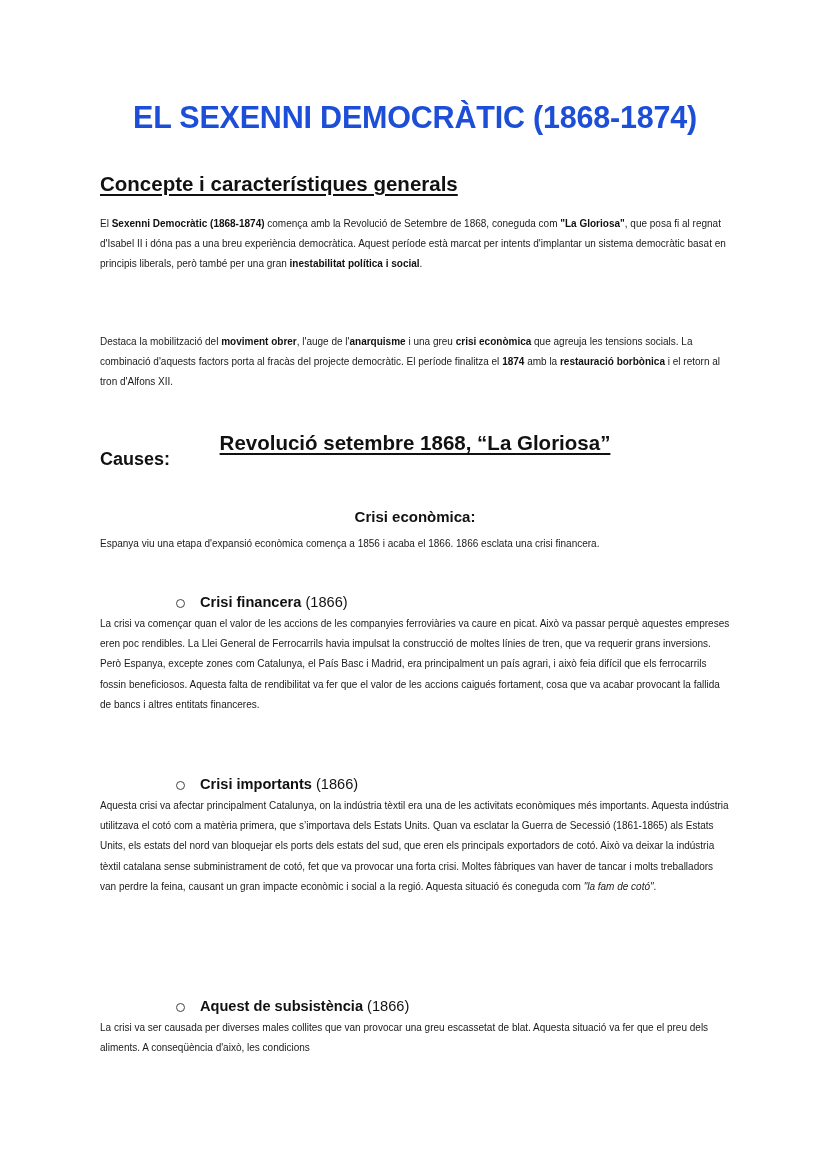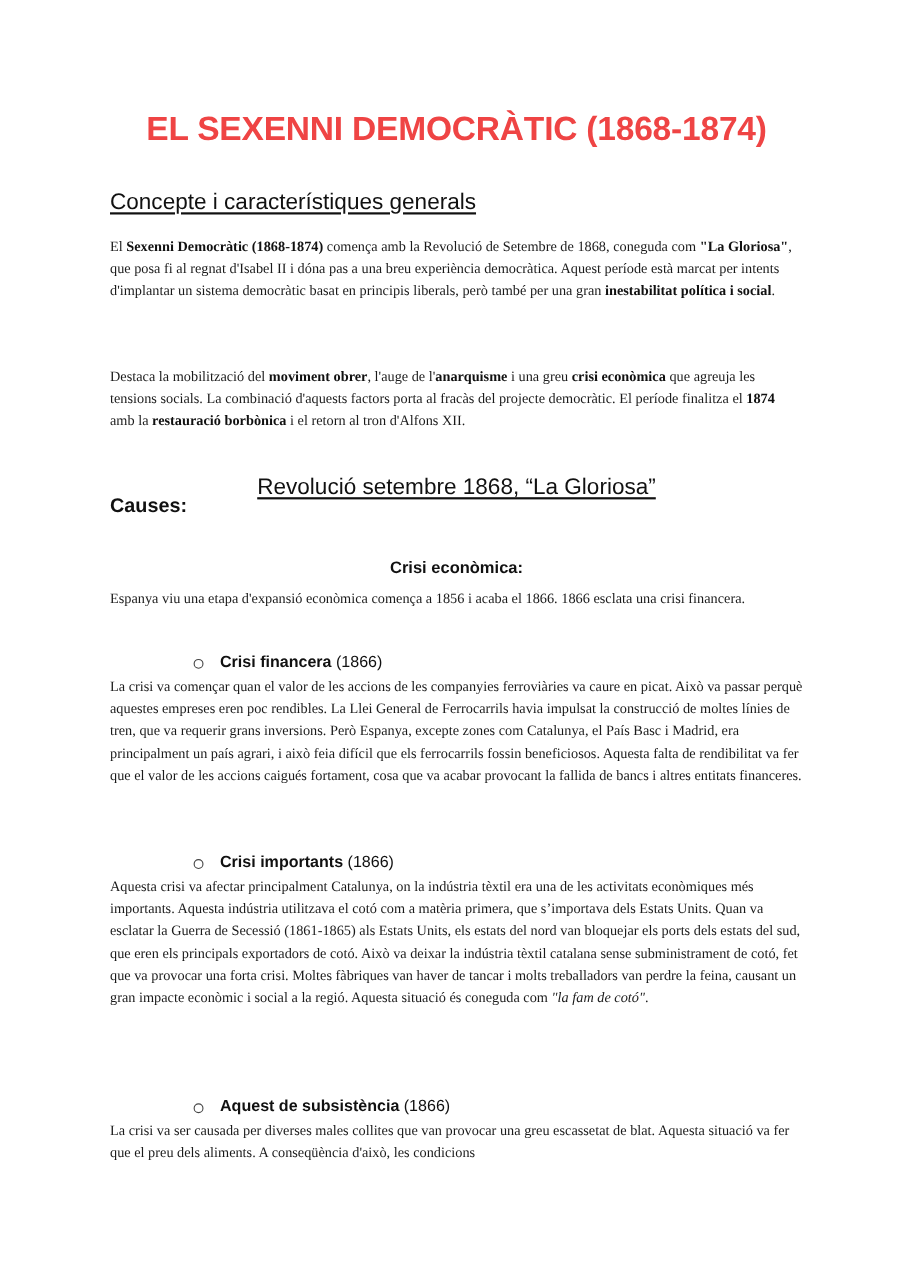--- a/index.html
+++ b/index.html
@@ -1,22 +1,22 @@
 <!DOCTYPE html>
 <html><head>
   <meta charset="utf-8">
   <style>
     html, body { margin: 0; padding: 0; background: #ffffff; }
     body { width: 828px; height: 1169px; overflow: hidden; position: relative; font-family: "Liberation Sans", sans-serif; color: #111; }
     .page { position: absolute; left: 100px; top: 0; width: 630px; }
-    h1 { position: absolute; left: 0; top: 100px; width: 630px; margin: 0; font-size: 30.5px; font-weight: bold; letter-spacing: -0.2px; white-space: nowrap; text-align: center; color: #ef4444; }
-    .h2u { font-size: 20.5px; font-weight: normal; text-decoration: underline; text-decoration-thickness: 2px; text-underline-offset: 3px; margin: 0; color: #111; white-space: nowrap; }
+    h1 { position: absolute; left: 0; top: 100px; width: 630px; margin: 0; font-size: 30.5px; font-weight: bold; letter-spacing: -0.2px; white-space: nowrap; text-align: center; color: #1d4ed8; }
+    .h2u { font-size: 20.5px; font-weight: bold; text-decoration: underline; text-decoration-thickness: 2px; text-underline-offset: 3px; margin: 0; color: #111; white-space: nowrap; }
     .h3 { font-size: 18px; font-weight: bold; margin: 0; color: #111; }
     .h4 { font-size: 15px; font-weight: bold; margin: 0; color: #111; }
-    p { margin: 0; font-size: 13px; line-height: 20.2px; color: #1a1a1a; font-family: Liberation Serif, serif; }
+    p { margin: 0; font-size: 10px; line-height: 20.2px; color: #1a1a1a; }
     .block { position: absolute; left: 0; width: 630px; }
     .bullet { position: absolute; left: 0; font-size: 14.6px; white-space: nowrap; }
     .bullet .circ { display: inline-block; width: 7px; height: 7px; border: 1px solid #444; border-radius: 50%; position: absolute; left: 76px; top: 5px; }
     .bullet .lbl { position: absolute; left: 100px; top: 0; }
     b { font-weight: bold; color: #111; }
   </style>
 </head>
 <body>
 
 <div class="page">

